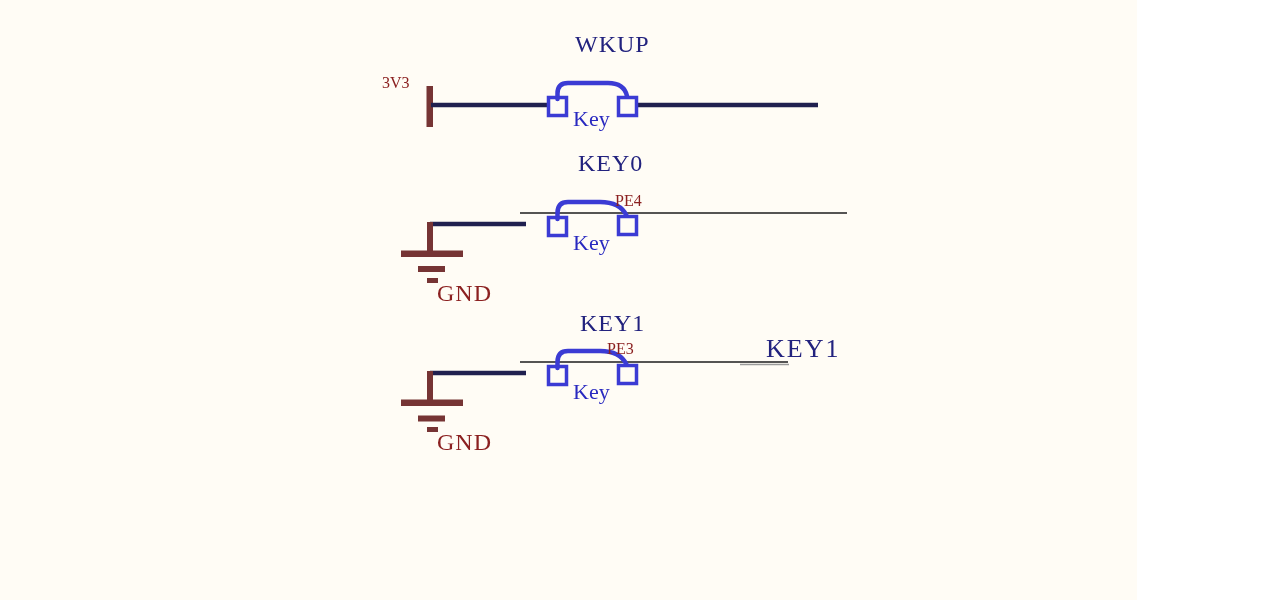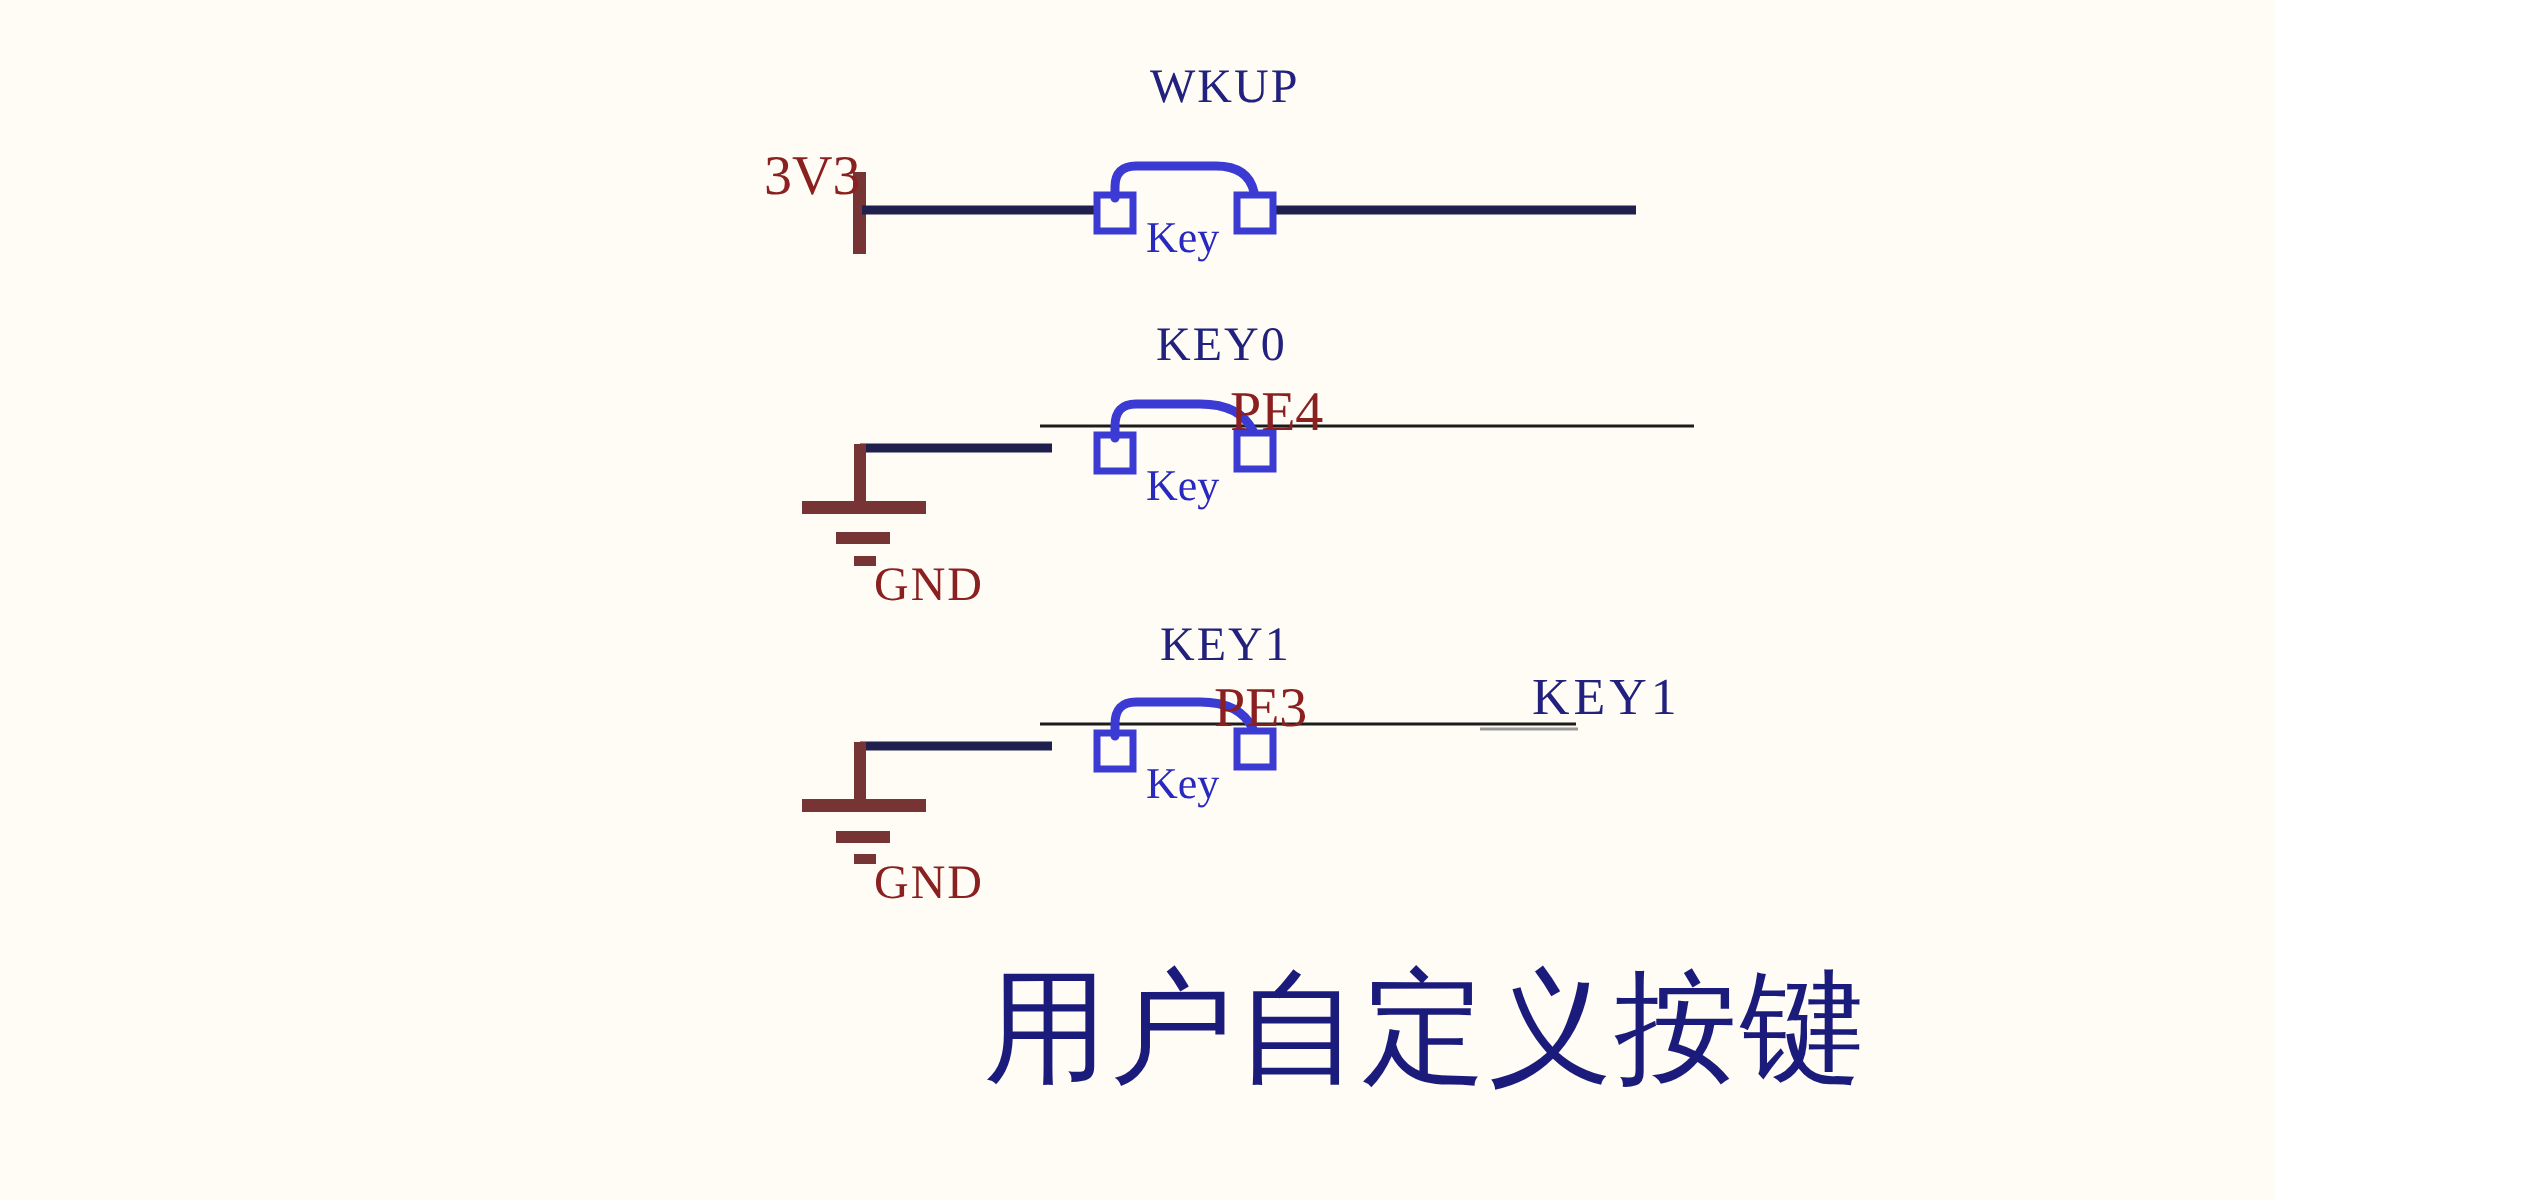--- a/index.html
+++ b/index.html
@@ -16,21 +16,21 @@
   .wire{stroke:var(--wire,#20204f);stroke-width:4.5;fill:none;}
   .thin-line{stroke:var(--thin_line,#1c1c1c);stroke-width:1.5;fill:none;}
   .thin-shadow{stroke:#9a9a9a;stroke-width:1.5;fill:none;}
   .btn-sq{fill:none;stroke:var(--button_blue,#3b3bd4);stroke-width:3.5;}
   .btn-arc{fill:none;stroke:var(--button_blue,#3b3bd4);stroke-width:4.5;stroke-linecap:round;stroke-linejoin:round;}
   .pwr-fill{fill:var(--power_red,#763434);}
   .pwr-stroke{stroke:var(--power_red,#763434);stroke-width:6;fill:none;}
   
   .lbl{position:absolute;white-space:nowrap;line-height:1;}
   .t-title{color:var(--title_navy,#22227e);font-size:24px;letter-spacing:1px;}
-  .t-red{color:var(--net_red,#8b2020);font-size:28px;}
+  .t-red{color:var(--net_red,#8b2020);font-size:16px;}
   .t-red-lg{color:var(--net_red,#8b2020);font-size:24px;letter-spacing:1px;margin-left:36px;}
   .t-key{color:var(--key_blue,#2929c0);font-size:22px;margin-left:22px;}
   .t-net{color:var(--title_navy,#22227e);font-size:26px;letter-spacing:2px;}
   .t-caption{color:var(--caption_navy,#1b1b7b);font-size:62px;letter-spacing:1px;}
 </style>
 </head>
 <body>
 
 <div class="canvas">
 
@@ -68,26 +68,25 @@
       <rect class="btn-sq" x="548.5" y="366.5" width="18" height="18"></rect>
       <rect class="btn-sq" x="618.5" y="365.5" width="18" height="18"></rect>
       <path class="btn-arc" d="M 557.5 368 L 557.5 362 Q 557.5 351 568 351 L 600 351 Q 620 351 626.5 364.5"></path>
     </g>
   </svg>
 
   <span class="lbl t-title" style="left:575px;top:32px;">WKUP</span>
   <span class="lbl t-red" style="left:382px;top:75px;">3V3</span>
   <span class="lbl t-key" style="left:551px;top:108px;">Key</span>
 
-  <span class="lbl t-title" style="left:578px;top:161px;">KEY0</span>
+  <span class="lbl t-title" style="left:578px;top:151px;">KEY0</span>
   <span class="lbl t-red" style="left:615px;top:193px;">PE4</span>
   <span class="lbl t-key" style="left:551px;top:232px;">Key</span>
   <span class="lbl t-red-lg" style="left:401px;top:281px;">GND</span>
 
   <span class="lbl t-title" style="left:580px;top:311px;">KEY1</span>
   <span class="lbl t-red" style="left:607px;top:341px;">PE3</span>
   <span class="lbl t-net" style="left:766px;top:336px;">KEY1</span>
   <span class="lbl t-key" style="left:551px;top:381px;">Key</span>
   <span class="lbl t-red-lg" style="left:401px;top:430px;">GND</span>
 
-  <span class="lbl t-caption" style="left:492px;top:484px;">用户自定义按键</span>
 
 </div>
 
 </body></html>

